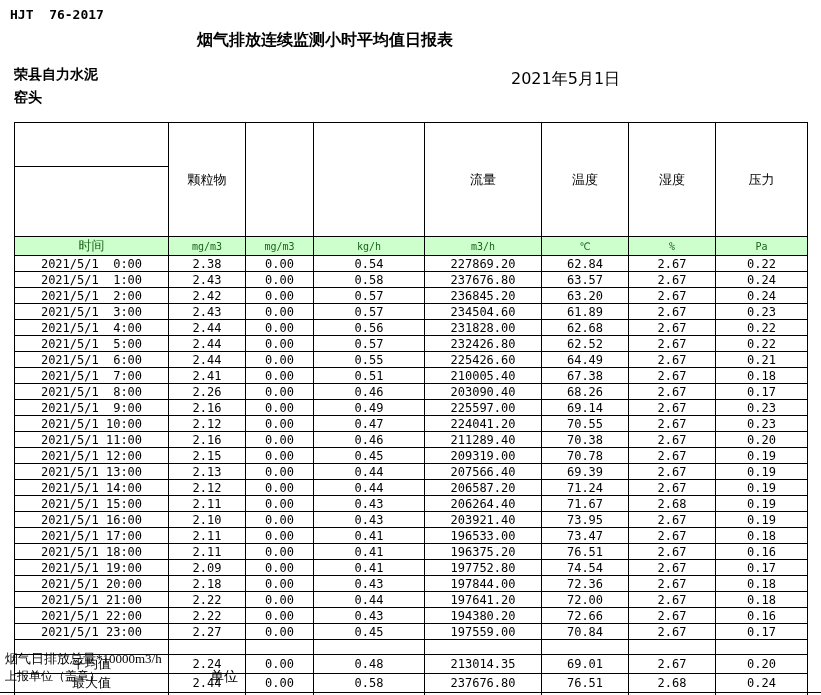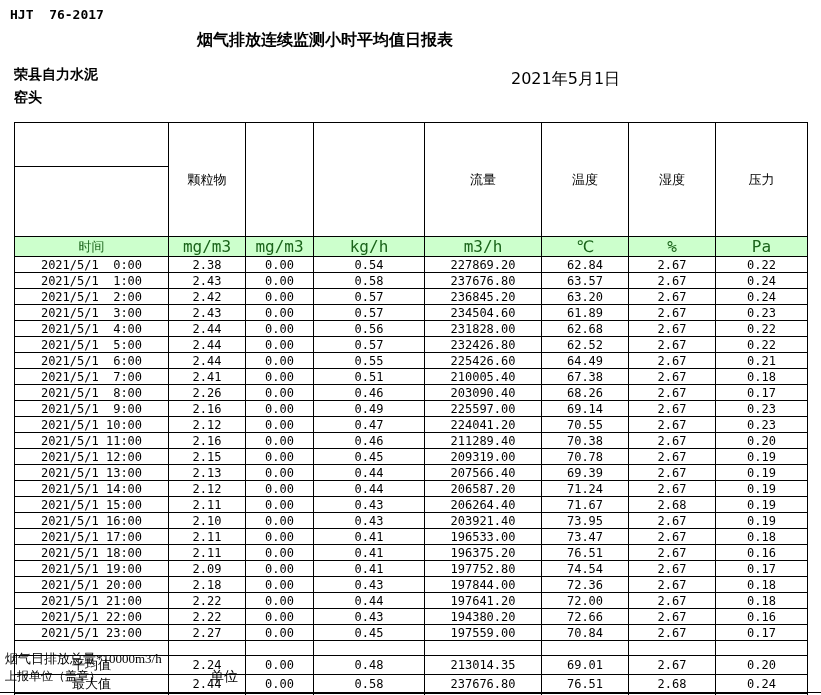--- a/index.html
+++ b/index.html
@@ -50,21 +50,21 @@
     font-weight: normal;
     overflow: hidden;
     white-space: pre;
   }
   tr.group-row { height: 30px; padding-left: 7px; }
   tr.group-row th { font-size: 13px; font-family: "DejaVu Sans", sans-serif; }
   td.time-head { padding: 0; }
   td.time-head .sub-top { height: 16px; border-bottom: 1px solid #000; }
   td.time-head .sub-bot { height: 13px; }
   tr.unit-row { height: 17px; background: var(--header-bg, #ccffcc); }
-  tr.unit-row th { color: var(--header-text, #1a641a); font-size: 16px; }
+  tr.unit-row th { color: var(--header-text, #1a641a); font-size: 10px; }
   tr.unit-row th.time-label { font-family: "DejaVu Sans", sans-serif; font-size: 13px; }
   tbody tr { height: 16px; padding-left: 28px; }
   tr.spacer-row { height: 15px; }
   td.label-cell { font-family: "DejaVu Sans", sans-serif; font-size: 13px; }
   .footer-note {
     position: absolute; left: 5px; top: 650px;
     font-size: 13px; font-family: Liberation Serif, serif;
   }
   .footer-report-unit {
     position: absolute; left: 5px; top: 668px;

